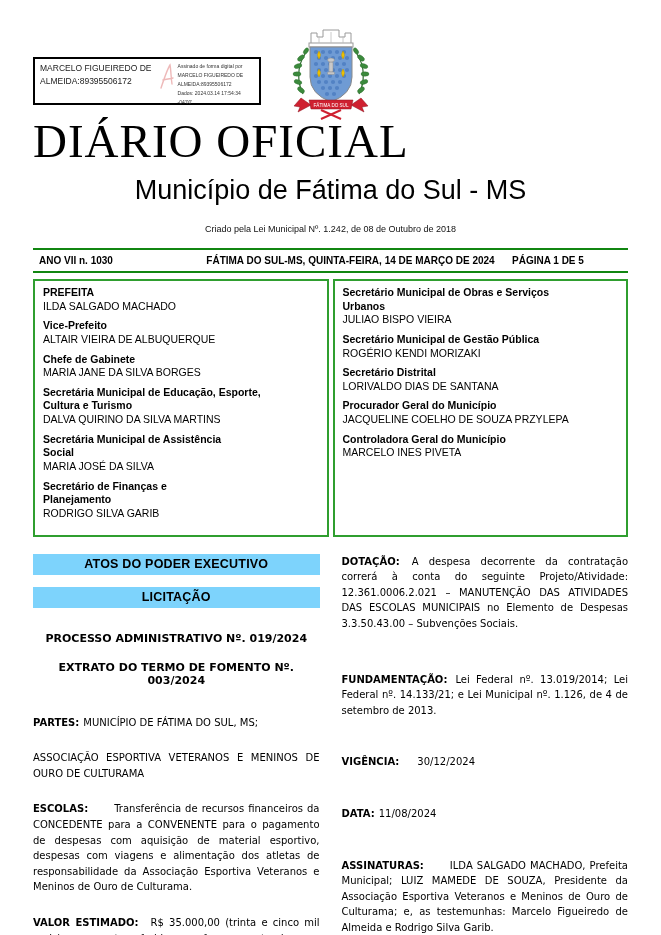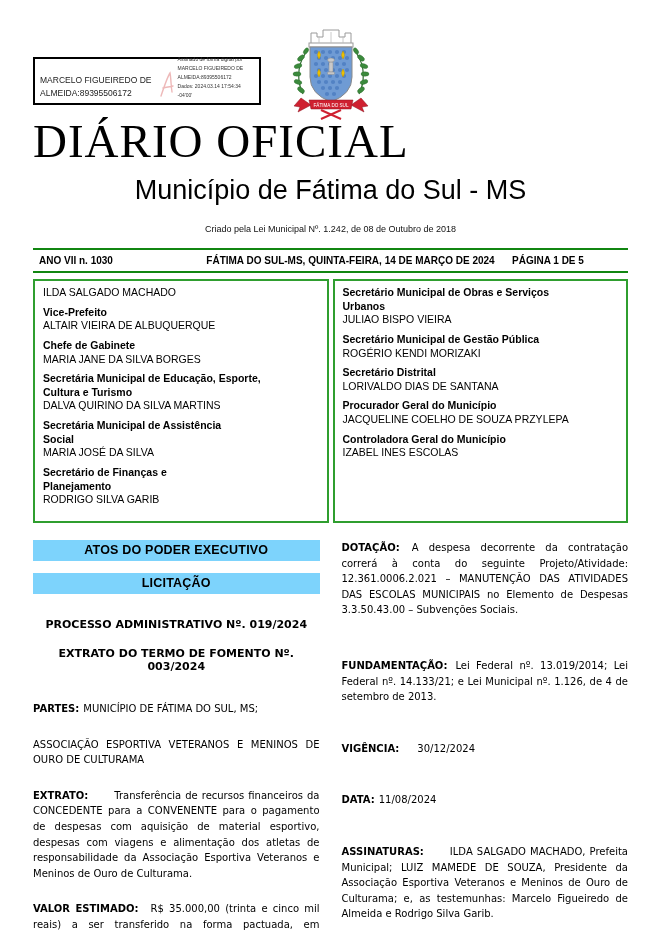--- a/index.html
+++ b/index.html
@@ -6,21 +6,21 @@
   body{
     width:661px;height:935px;background:#ffffff;color:#000;
     font-family:"Liberation Sans",sans-serif;overflow:hidden;
   }
   .page{width:595px;margin:0 auto;position:relative;}
 
   
   .masthead{position:relative;height:248px;}
   .stamp{
     position:absolute;left:0;top:57px;width:214px;height:38px;
-    border:2px solid #000;display:flex;align-items:flex-end;padding:3px 5px;gap:3px;
+    border:2px solid #000;display:flex;align-items:flex-start;padding:3px 5px;gap:3px;
   }
   .stamp-name{font-size:8.5px;line-height:1.55;width:118px;color:#222;}
   .stamp-flourish{width:16px;height:30px;flex:0 0 auto;opacity:.55;}
   .stamp-details{font-size:5px;line-height:1.8;color:#333;width:78px;}
   .crest{position:absolute;left:50%;top:24px;transform:translateX(-50%);width:84px;height:98px;}
   .title{
     position:absolute;top:114px;left:0;width:100%;
     font-family:"Liberation Serif",serif;font-size:47px;font-weight:500;letter-spacing:1px;
   }
   .subtitle{
@@ -183,20 +183,21 @@
 
   <div class="infobar">
     <div class="edition">ANO VII n. 1030</div>
     <div class="dateline">FÁTIMA DO SUL-MS, QUINTA-FEIRA, 14 DE MARÇO DE 2024</div>
     <div class="pageno">PÁGINA 1 DE 5</div>
   </div>
 
   <div class="officials">
     <div class="off-cell">
       <div class="off-group">
+        <div class="off-title">PREFEITA</div>
         <div class="off-name">ILDA SALGADO MACHADO</div>
       </div>
       <div class="off-group">
         <div class="off-title">Vice-Prefeito</div>
         <div class="off-name">ALTAIR VIEIRA DE ALBUQUERQUE</div>
       </div>
       <div class="off-group">
         <div class="off-title">Chefe de Gabinete</div>
         <div class="off-name">MARIA JANE DA SILVA BORGES</div>
       </div>
@@ -229,42 +230,42 @@
       <div class="off-group">
         <div class="off-title">Secretário Distrital</div>
         <div class="off-name">LORIVALDO DIAS DE SANTANA</div>
       </div>
       <div class="off-group">
         <div class="off-title">Procurador Geral do Município</div>
         <div class="off-name">JACQUELINE COELHO DE SOUZA PRZYLEPA</div>
       </div>
       <div class="off-group">
         <div class="off-title">Controladora Geral do Município</div>
-        <div class="off-name">IZABEL INES ESCOLAS</div>
+        <div class="off-name">MARCELO INES PIVETA</div>
       </div>
     </div>
   </div>
 
   <div class="main">
 
     <div class="col">
       <div class="banner">ATOS DO PODER EXECUTIVO</div>
       <div class="banner second">LICITAÇÃO</div>
 
       <div class="doc-heading">PROCESSO ADMINISTRATIVO Nº. 019/2024</div>
       <div class="doc-heading h2">EXTRATO DO TERMO DE FOMENTO Nº. 003/2024</div>
 
       <p class="para mt28">
         <span class="lbl g4">PARTES:</span><span>MUNICÍPIO DE FÁTIMA DO SUL, MS;</span>
       </p>
       <p class="para">
         <span>ASSOCIAÇÃO ESPORTIVA VETERANOS E MENINOS DE OURO DE CULTURAMA</span>
       </p>
       <p class="para">
-        <span class="lbl g26">EXTRATO:</span><span>Transferência de recursos financeiros da CONCEDENTE para a CONVENENTE para o pagamento de despesas com aquisição de material esportivo, despesas com viagens e alimentação dos atletas de responsabilidade da Associação Esportiva Veteranos e Meninos de Ouro de Culturama.</span>
+        <span class="lbl g26">ESCOLAS:</span><span>Transferência de recursos financeiros da CONCEDENTE para a CONVENENTE para o pagamento de despesas com aquisição de material esportivo, despesas com viagens e alimentação dos atletas de responsabilidade da Associação Esportiva Veteranos e Meninos de Ouro de Culturama.</span>
       </p>
       <p class="para">
         <span class="lbl g12">VALOR ESTIMADO:</span><span>R$ 35.000,00 (trinta e cinco mil reais) a ser transferido na forma pactuada, em conformidade com o Plano de Trabalho.</span>
       </p>
     </div>
 
     <div class="col">
       <p class="para mb40">
         <span class="lbl g12">DOTAÇÃO:</span><span>A despesa decorrente da contratação correrá à conta do seguinte Projeto/Atividade: 12.361.0006.2.021 – MANUTENÇÃO DAS ATIVIDADES DAS ESCOLAS MUNICIPAIS no Elemento de Despesas 3.3.50.43.00 – Subvenções Sociais.</span>
       </p>

